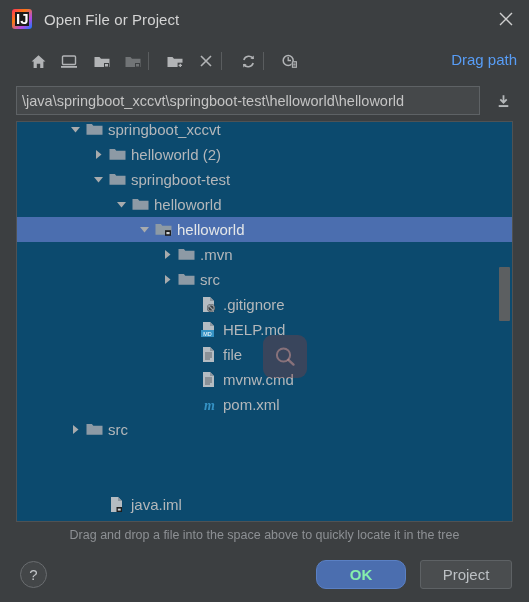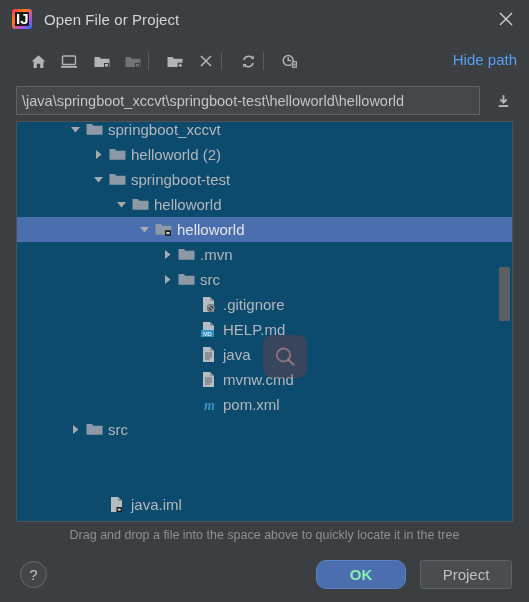--- a/index.html
+++ b/index.html
@@ -227,21 +227,21 @@
     <div class="tb-btn" style="left:274px">
       <svg width="18" height="17" viewBox="0 0 18 16">
         <circle cx="7.2" cy="7" r="5" fill="none" stroke="#b2b4b6" stroke-width="1.5"></circle>
         <path d="M7.2 3.6 v3.4 h2.8" stroke="#b2b4b6" stroke-width="1.3" fill="none"></path>
         <rect x="10.5" y="7.5" width="5.5" height="7" fill="#3c3f41"></rect>
         <rect x="11.4" y="8.2" width="4" height="5.6" fill="none" stroke="#b2b4b6" stroke-width="1.1"></rect>
         <path d="M12.2 9.6 h2.4 M12.2 11 h2.4 M12.2 12.4 h2.4" stroke="#b2b4b6" stroke-width=".8"></path>
       </svg>
     </div>
 
-    <div id="hide-path">Hide path</div>
+    <div id="hide-path">Drag path</div>
   </div>
 
   <div id="path-row">
     <div id="path-field" title="\java\springboot_xccvt\springboot-test\helloworld\helloworld">\java\springboot_xccvt\springboot-test\helloworld\helloworld</div>
     <div id="path-expand">
       <svg width="17" height="17" viewBox="0 0 16 16">
         <path d="M8 2 v6.4 M5 6 L8 9.2 L11 6" stroke="#b6b9bb" stroke-width="1.7" fill="none"></path>
         <rect x="3.5" y="11.4" width="9" height="1.8" fill="#b6b9bb"></rect>
       </svg>
     </div>
@@ -369,21 +369,21 @@
         </div>
         <div class="row" style="top: 220px;">
           <span class="twisty" style="left: 165px;"></span>
           <span class="ico" style="left: 184px;">
             <svg width="15" height="17" viewBox="0 0 15 17">
               <path d="M2 1 h7 l4 4 v11 h-11 Z" fill="#b5bcc2"></path>
               <path d="M9 1 l4 4 h-4 Z" fill="#8d969e"></path>
               <path d="M4 7 h7 M4 9 h7 M4 11 h7 M4 13 h5" stroke="#60676d" stroke-width="1"></path>
             </svg>
           </span>
-          <span class="lbl" style="left: 206px;">java</span>
+          <span class="lbl" style="left: 206px;">file</span>
         </div>
         <div class="row" style="top: 245px;">
           <span class="twisty" style="left: 165px;"></span>
           <span class="ico" style="left: 184px;">
             <svg width="15" height="17" viewBox="0 0 15 17">
               <path d="M2 1 h7 l4 4 v11 h-11 Z" fill="#b5bcc2"></path>
               <path d="M9 1 l4 4 h-4 Z" fill="#8d969e"></path>
               <path d="M4 7 h7 M4 9 h7 M4 11 h7 M4 13 h5" stroke="#60676d" stroke-width="1"></path>
             </svg>
           </span>

